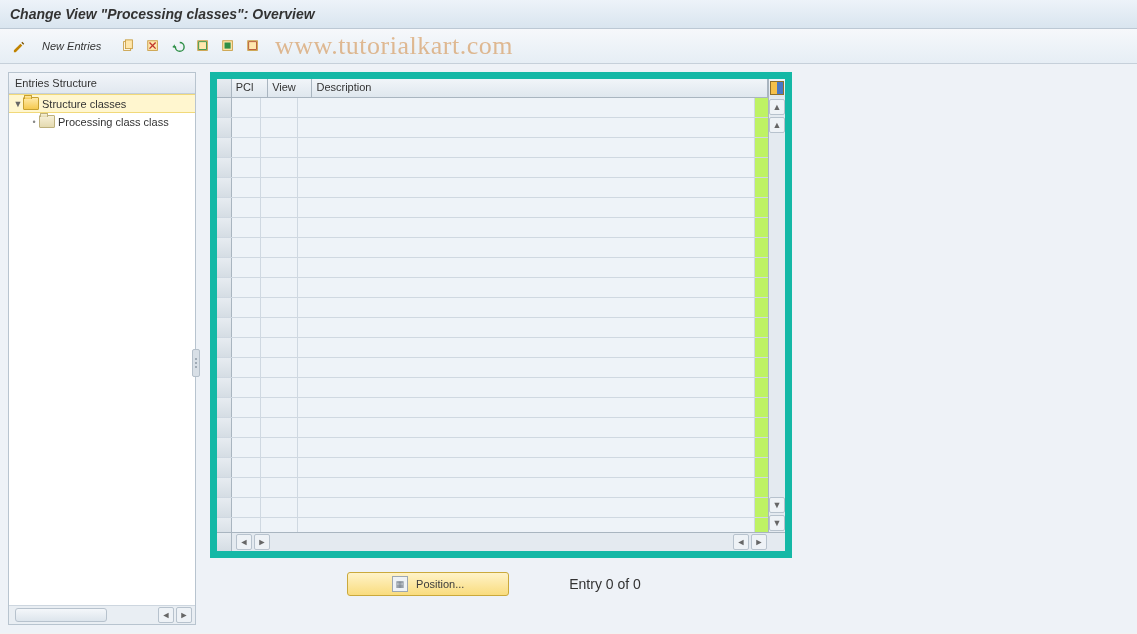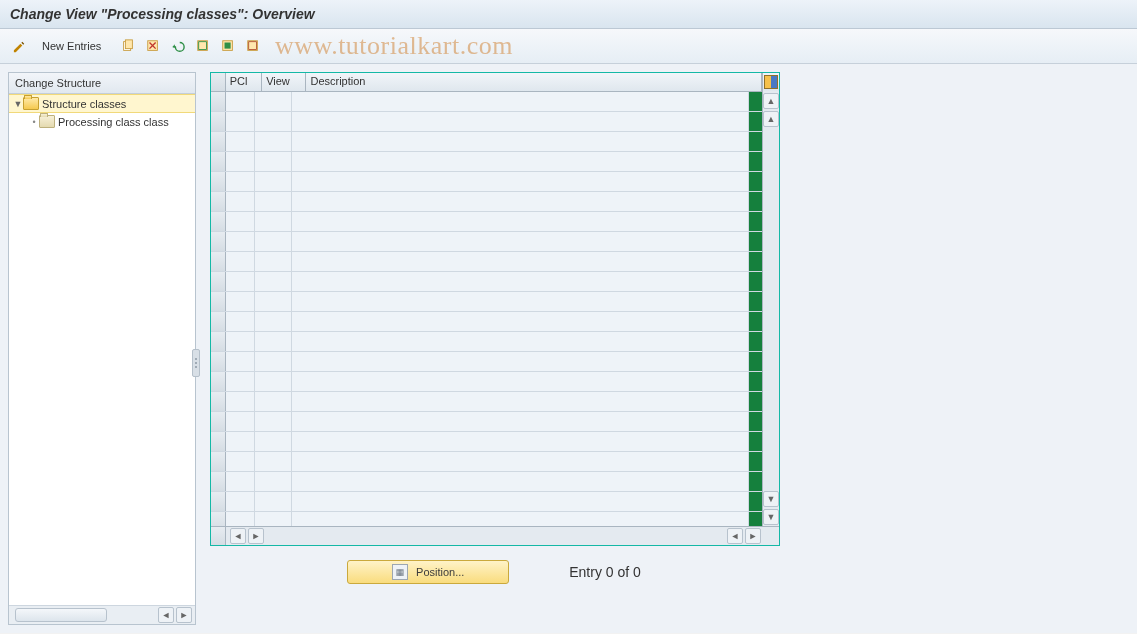--- a/index.html
+++ b/index.html
@@ -44,20 +44,21 @@
     font-size: 13px;
   }
   .tb-text-btn {
     padding: 2px 8px;
     border: 1px solid transparent;
     border-radius: 3px;
     cursor: pointer;
     font-size: 11px;
     color: #333;
     margin-right: 4px;
+    font-style: italic;
   }
   .watermark {
     position: absolute;
     left: 275px;
     top: 2px;
     font-size: 26px;
     letter-spacing: 0.5px;
     color: rgba(209,134,60,0.55);
     font-family: Georgia, serif;
     pointer-events: none;
@@ -139,22 +140,22 @@
   .splitter-handle {
     position:absolute; top:50%; right:-5px; width:6px; height:26px;
     background:#d8dfe6; border:1px solid #b5c0ca; border-radius:2px;
     display:flex; flex-direction:column; justify-content:center; align-items:center; gap:2px;
   }
   .splitter-handle span{width:2px;height:2px;background:#8d99a4;border-radius:50%;}
 
   
   .table-pane { flex:1; margin:8px 8px 8px 14px; position:relative; }
   .grid-wrap {
-    border:1px solid #14b8a6;
-    background:#15803d;
+    border:7px solid #14b8a6;
+    background:#bef264;
     width:568px;
     height:472px;
     position:relative;
   }
   .grid-header-row { display:flex; height:18px; border-bottom:1px solid #a9b5c0; }
   .grid-hcell {
     border-right:1px solid #a9b5c0;
     background:linear-gradient(#f1f5f9,#dfe7ee);
     padding:2px 4px; font-size:11px; color:#333;
     overflow:hidden;
@@ -276,21 +277,21 @@
           <path d="M3 3h9v9H3z" fill="none" stroke="#b05030"></path>
         </svg>
     </span>
   </div>
   <div class="watermark">www.tutorialkart.com</div>
 </div>
 
 <div class="body-area">
 
   <div class="tree-pane">
-    <div class="tree-header">Change Structure</div>
+    <div class="tree-header">Entries Structure</div>
     <div class="tree-content" id="tree-content">
         <div class="tree-row selected" style="padding-left: 4px;">
           <span class="tree-expand">▼</span>
           <span class="folder-icon"></span>
           <span>Structure classes</span>
         </div>
         <div class="tree-row" style="padding-left: 20px;">
           <span class="tree-expand" style="color: rgb(136, 136, 136);">•</span>
           <span class="folder-icon closed"></span>
           <span>Processing class class</span>

